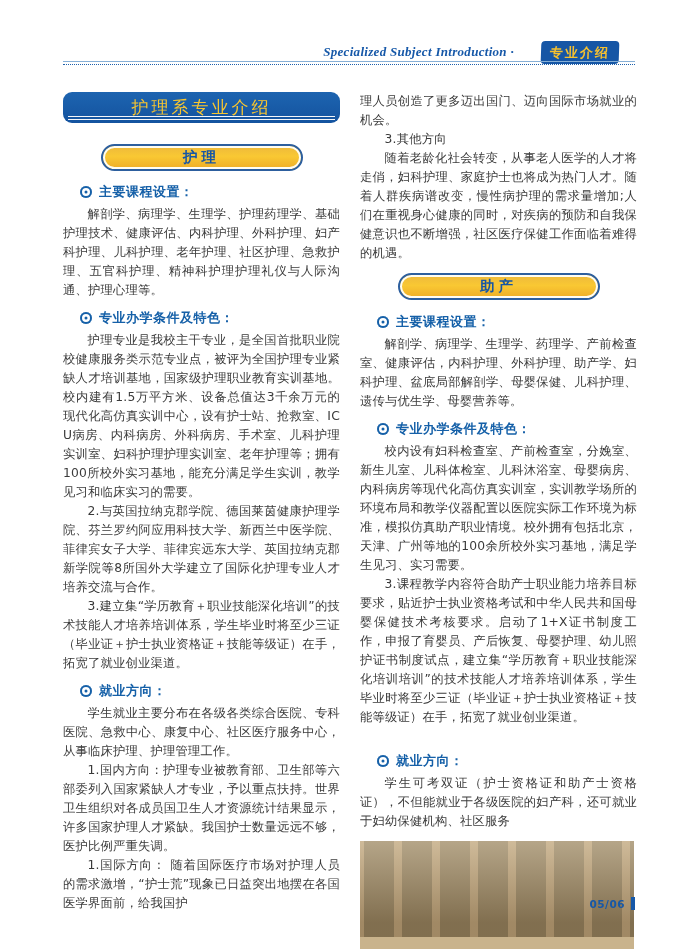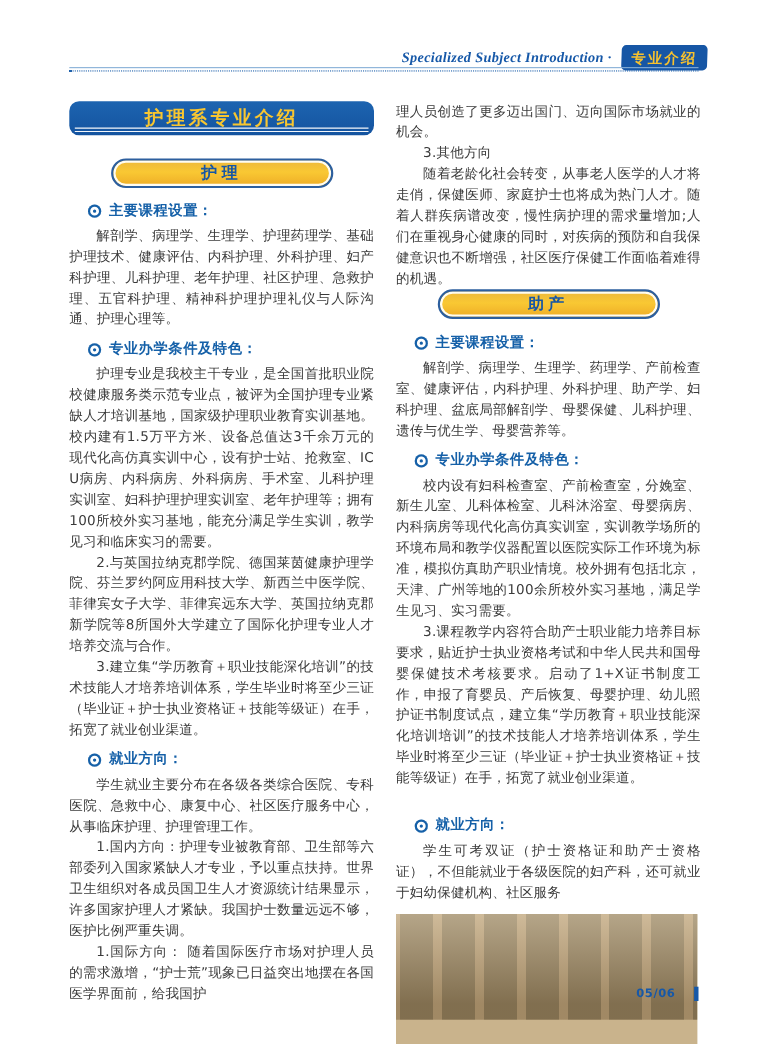--- a/index.html
+++ b/index.html
@@ -1,47 +1,47 @@
 <!DOCTYPE html>
 <html lang="zh"><head>
 <meta charset="utf-8">
 <style>
   * { margin:0; padding:0; box-sizing:border-box; }
   html,body { background:#ffffff; }
   body { font-family:"DejaVu Sans","Liberation Sans",sans-serif; }
   .page { position:relative; width:699px; height:949px; background:#fff; overflow:hidden; }
 
   
-  .page-header { position:absolute; top:40px; right:56px; height:24px; display:flex; align-items:center; gap:9px; }
+  .page-header { position:absolute; top:40px; right:80px; height:24px; display:flex; align-items:center; gap:27px; }
   .eng-title { font-family:"Liberation Serif","DejaVu Serif",serif; font-style:italic; font-weight:bold;
                color:#1658a8; font-size:13px; letter-spacing:.3px; }
   .header-badge { display:flex; align-items:center; justify-content:center; width:78px; height:23px;
                   background:#1656a5; color:#f7c12e; font-weight:bold; font-size:13px; letter-spacing:2px;
                   border-radius:4px; transform:skewX(-2deg); }
   .header-rule { position:absolute; top:61px; left:63px; width:572px; height:4px;
                  border-top:1px solid #86afd6; border-bottom:1px dotted #1f61ab; }
 
   
   .col { position:absolute; top:92px; width:277px; }
   .col-left { left:63px; }
   .col-right { left:360px; }
 
   
   .banner { position:relative; height:31px; background:linear-gradient(180deg,#1d64b0,#14539f);
             border-radius:9px; display:flex; align-items:center; justify-content:center; margin-bottom:21px; }
-  .banner-title { color:#f9c62f; font-weight:bold; font-size:17px; letter-spacing:3px; }
+  .banner-title { color:#f9c62f; font-weight:normal; font-size:17px; letter-spacing:3px; }
   .banner-lines { position:absolute; left:5px; right:5px; bottom:3px; height:4px;
                   border-top:1px solid rgba(255,255,255,.95); border-bottom:1px solid rgba(255,255,255,.95); }
   .pill { position:relative; width:202px; height:27px; margin:0 auto 11px auto;
           border:2px solid #2d5f9e; border-radius:14px;
           background:linear-gradient(180deg,#edb93c,#f9c833 45%,#eead27);
           box-shadow:inset 0 0 0 2px #fffdf2;
           display:flex; align-items:center; justify-content:center;
           color:#1656a5; font-weight:bold; font-size:14.5px; letter-spacing:4px; }
-  .pill-mid { margin-bottom:12px; }
+  .pill-mid { margin-top:10px; margin-bottom:12px; }
 
   
   .sec { display:flex; align-items:center; gap:7px; padding-left:17px;
          color:#1560a8; font-size:13px; font-weight:bold; letter-spacing:.5px;
          margin:8px 0 4px 0; line-height:19px; }
   .dot { flex:0 0 auto; width:12px; height:12px; border-radius:50%; background:#1560a8;
          box-shadow:inset 0 0 0 2px #1560a8, inset 0 0 0 4.5px #fff; }
   p.body { color:#3a3a3a; font-size:12.3px; line-height:19px; letter-spacing:.2px;
            text-align:justify; text-justify:inter-ideograph; word-break:break-all; }
   p.ind { text-indent:2em; }
@@ -50,21 +50,21 @@
   
   .photo { position:relative; overflow:hidden; }
 
   .photo-midwifery { width:274px; height:171px; margin-top:10px; background:#c9b38c; }
   .cabinets { position:absolute; left:0; top:0; right:0; height:96px;
               background:repeating-linear-gradient(90deg,#b59b73 0 4px,#8e7b59 4px 34px,#b59b73 34px 38px); }
   .cabinets::after { content:""; position:absolute; inset:0;
               background:linear-gradient(180deg,rgba(255,245,225,.35),rgba(70,55,35,.18) 85%); }
 
   
-  .footer { position:absolute; right:64px; bottom:39px; display:flex; gap:17px; }
+  .footer { position:absolute; right:64px; bottom:39px; display:flex; align-items:center; gap:6px; }
   .page-num { color:#1658a8; font-weight:bold; font-size:10.5px; letter-spacing:.5px; }
   .page-bar { width:4px; height:13px; background:#1658a8; }
 </style>
 </head>
 <body>
 
 <div class="page">
 
   <div class="page-header">
     <span class="eng-title">Specialized Subject Introduction ·</span>
@@ -103,21 +103,21 @@
 
     <p class="body ind">1.国内方向：护理专业被教育部、卫生部等六部委列入国家紧缺人才专业，予以重点扶持。世界卫生组织对各成员国卫生人才资源统计结果显示，许多国家护理人才紧缺。我国护士数量远远不够，医护比例严重失调。</p>
     <p class="body ind">1.国际方向： 随着国际医疗市场对护理人员的需求激增，“护士荒”现象已日益突出地摆在各国医学界面前，给我国护</p>
 
   </div>
 
   <div class="col col-right">
 
     <p class="body">理人员创造了更多迈出国门、迈向国际市场就业的机会。</p>
     <p class="body ind">3.其他方向</p>
-    <p class="body ind">随着老龄化社会转变，从事老人医学的人才将走俏，保健医师、家庭护士也将成为热门人才。随着人群疾病谱改变，慢性病护理的需求量增加;人们在重视身心健康的同时，对疾病的预防和自我保健意识也不断增强，社区医疗保健工作面临着难得的机遇。</p>
+    <p class="body ind">随着老龄化社会转变，从事老人医学的人才将走俏，妇科护理、家庭护士也将成为热门人才。随着人群疾病谱改变，慢性病护理的需求量增加;人们在重视身心健康的同时，对疾病的预防和自我保健意识也不断增强，社区医疗保健工作面临着难得的机遇。</p>
 
     <div class="pill pill-mid">助产</div>
 
     <h3 class="sec">
       <span class="dot"></span>
       <span>主要课程设置：</span>
     </h3>
     <p class="body ind">解剖学、病理学、生理学、药理学、产前检查室、健康评估，内科护理、外科护理、助产学、妇科护理、盆底局部解剖学、母婴保健、儿科护理、遗传与优生学、母婴营养等。</p>
 
     <h3 class="sec">

